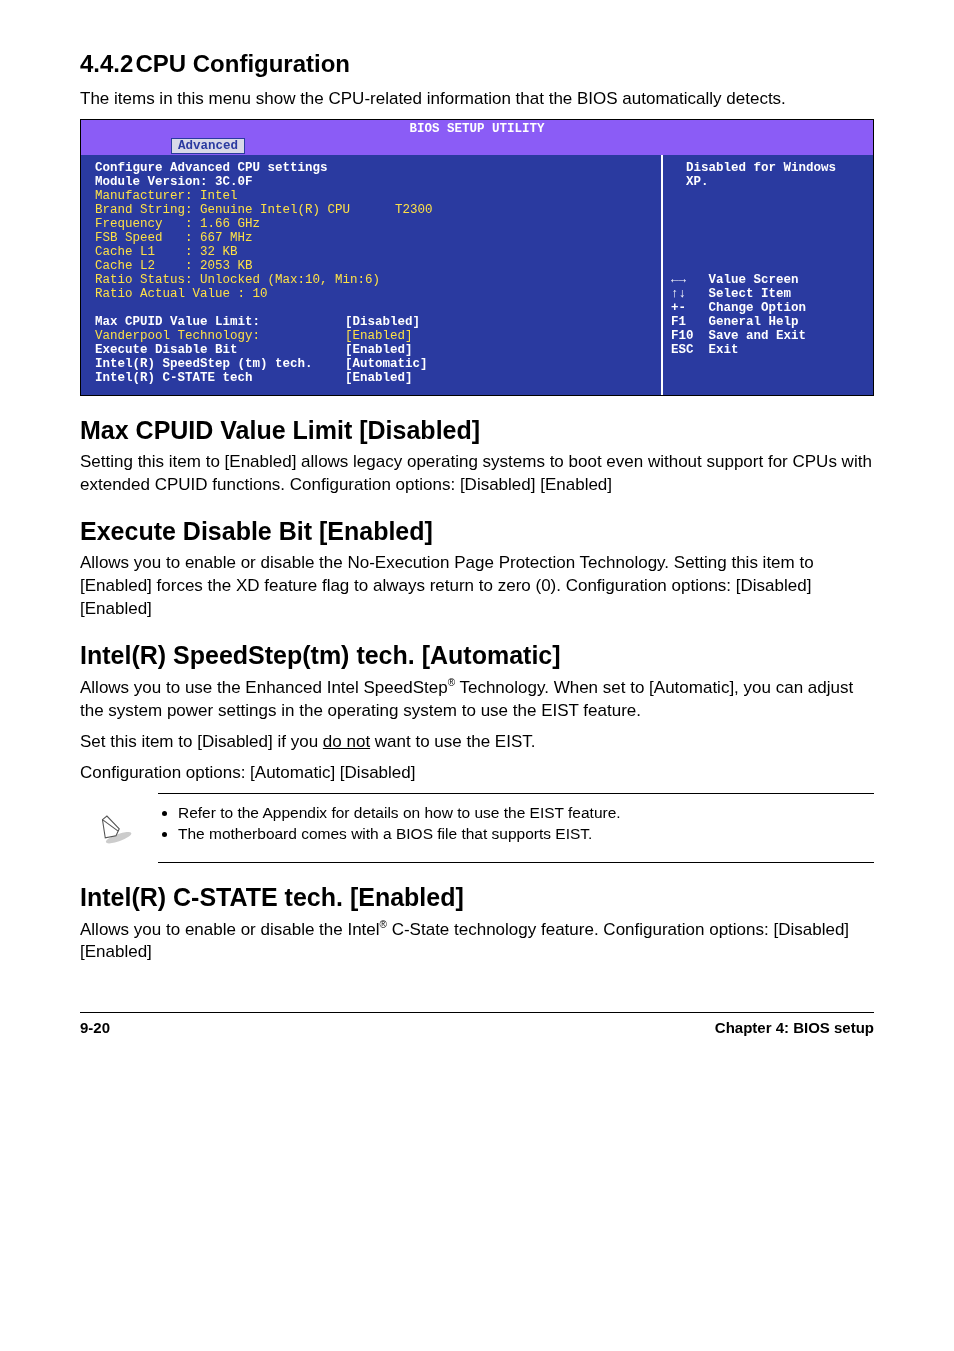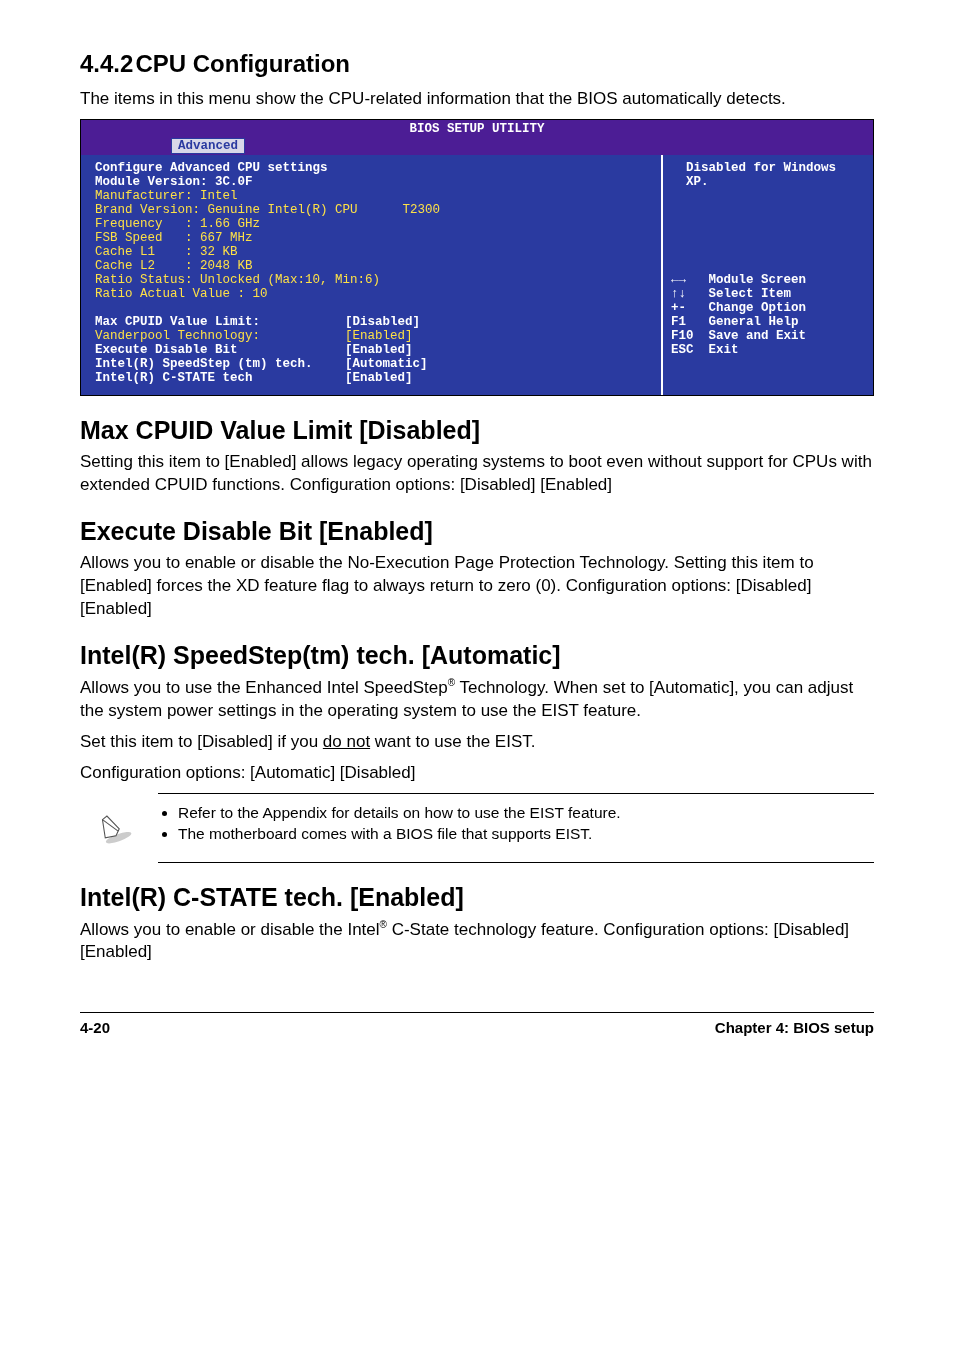--- a/index.html
+++ b/index.html
@@ -34,21 +34,21 @@
   .bios {
     font-family: "Courier New", monospace;
     font-size: 12.5px;
     color: #fff;
     background: #2a3aa0;
     border: 1px solid #000;
     margin: 6px 0 14px 0;
     width: 100%;
   }
   .bios-header {
-    background: #4c1d95;
+    background: #8b5cf6;
     color: #fff;
     padding: 2px 0 1px 0;
     text-align: left;
   }
   .bios-header-title {
     font-weight: bold;
     text-align: center;
     margin-bottom: 2px;
   }
   .bios-tab {
@@ -135,38 +135,38 @@
 
 <div class="bios">
   <div class="bios-header">
     <div class="bios-header-title">BIOS SETUP UTILITY</div>
     <span class="bios-tab">Advanced</span>
   </div>
   <div class="bios-body">
     <div class="bios-left"><span class="bios-white">Configure Advanced CPU settings</span>
 <span class="bios-white">Module Version: 3C.0F</span>
 <span class="bios-grey">Manufacturer: Intel</span>
-<span class="bios-grey">Brand Version: Genuine Intel(R) CPU      T2300</span>
+<span class="bios-grey">Brand String: Genuine Intel(R) CPU      T2300</span>
 <span class="bios-grey">Frequency   : 1.66 GHz</span>
 <span class="bios-grey">FSB Speed   : 667 MHz</span>
 <span class="bios-grey">Cache L1    : 32 KB</span>
-<span class="bios-grey">Cache L2    : 2048 KB</span>
+<span class="bios-grey">Cache L2    : 2053 KB</span>
 <span class="bios-grey">Ratio Status: Unlocked (Max:10, Min:6)</span>
 <span class="bios-grey">Ratio Actual Value : 10</span>
 
 <span class="bios-cfg-row bios-white"><span class="bios-label">Max CPUID Value Limit:</span><span>[Disabled]</span></span><span class="bios-cfg-row bios-grey"><span class="bios-label">Vanderpool Technology:</span><span>[Enabled]</span></span><span class="bios-cfg-row bios-white"><span class="bios-label">Execute Disable Bit</span><span>[Enabled]</span></span><span class="bios-cfg-row bios-white"><span class="bios-label">Intel(R) SpeedStep (tm) tech.</span><span>[Automatic]</span></span><span class="bios-cfg-row bios-white"><span class="bios-label">Intel(R) C-STATE tech</span><span>[Enabled]</span></span></div>
     <div class="bios-right"><span class="bios-white">  Disabled for Windows
   XP.</span>
 
 
 
 
 
 
-<span class="bios-white"><span>←→</span>   <span>Module Screen</span></span>
+<span class="bios-white"><span>←→</span>   <span>Value Screen</span></span>
 <span class="bios-white"><span>↑↓</span>   <span>Select Item</span></span>
 <span class="bios-white"><span>+-</span>   <span>Change Option</span></span>
 <span class="bios-white"><span>F1</span>   <span>General Help</span></span>
 <span class="bios-white"><span>F10</span>  <span>Save and Exit</span></span>
 <span class="bios-white"><span>ESC</span>  <span>Exit</span></span></div>
   </div>
 </div>
 
 <div class="sub-title">Max CPUID Value Limit [Disabled]</div>
 <p class="body-text">Setting this item to [Enabled] allows legacy operating systems to boot even without support for CPUs with extended CPUID functions. Configuration options: [Disabled] [Enabled]</p>
@@ -198,15 +198,15 @@
     <li>The motherboard comes with a BIOS file that supports EIST.</li>
   </ul>
 </div>
 
 <div class="sub-title">Intel(R) C-STATE tech. [Enabled]</div>
 <p class="body-text">
   <span>Allows you to enable or disable the Intel</span><span class="sup">®</span><span> C-State technology feature. Configuration options: [Disabled] [Enabled]</span>
 </p>
 
 <div class="page-footer">
-  <span>4-20</span>
+  <span>9-20</span>
   <span>Chapter 4: BIOS setup</span>
 </div>
 
 </body></html>

